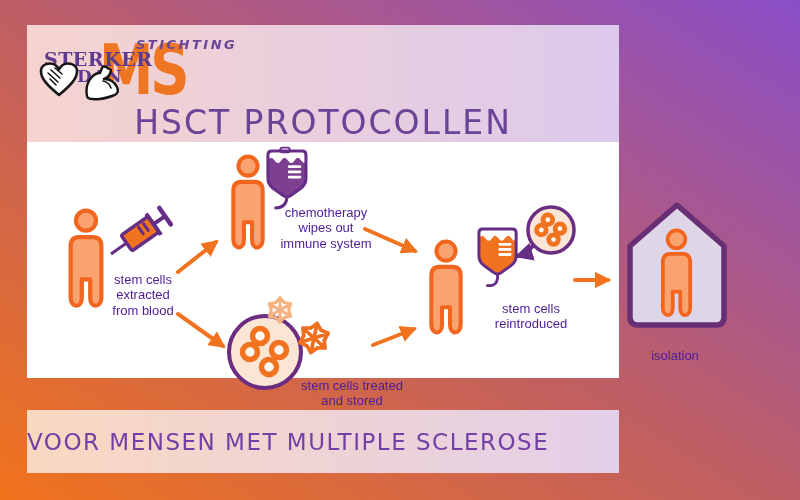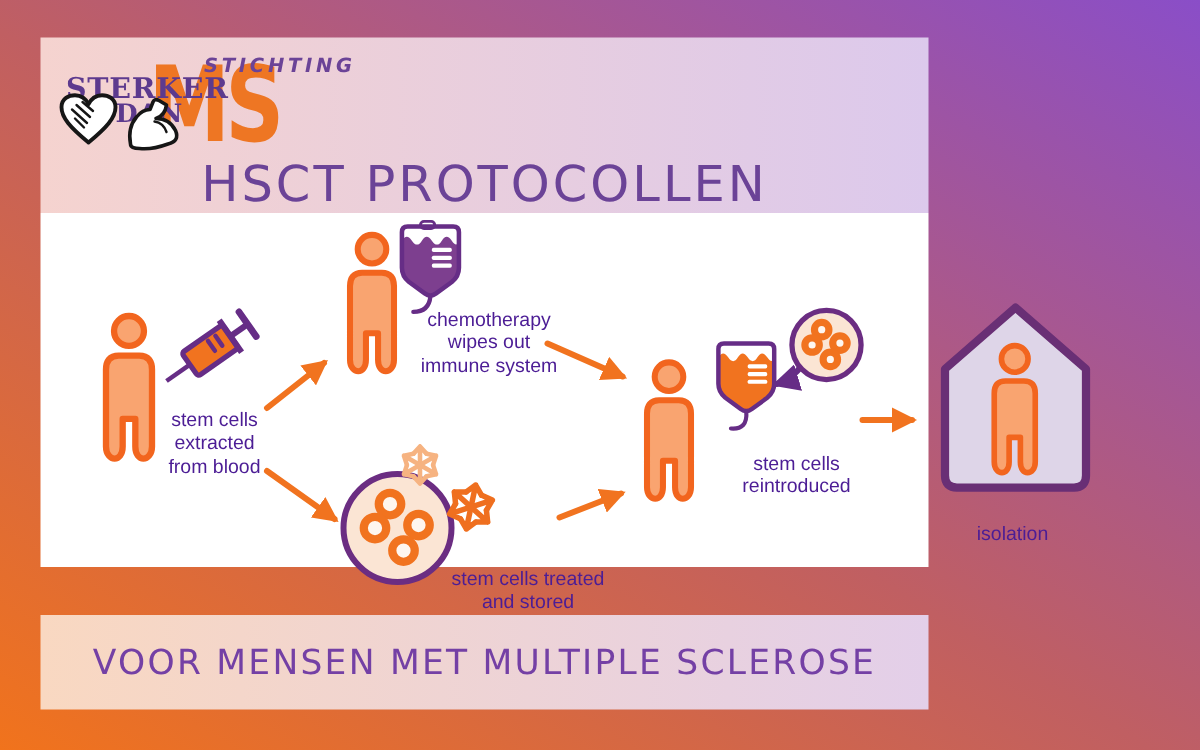--- a/index.html
+++ b/index.html
@@ -3,21 +3,21 @@
 <meta charset="utf-8">
 <style>
   html,body{margin:0;padding:0;background:#fff;}
   .frame{position:relative;width:800px;height:500px;overflow:hidden;
          background:linear-gradient(to top right,#f1731c 0%,#c05f62 48%,#8a4ec8 100%);
          font-family:"Liberation Sans",sans-serif;}
   .inner{position:absolute;left:27px;top:25px;width:592px;height:448px;display:flex;flex-direction:column;}
   .header{position:relative;height:117px;background:linear-gradient(to right,#f5d3cf,#dcc9ec);}
   .main{position:relative;flex:1;background:#ffffff;}
   .banner{height:63px;background:linear-gradient(to right,#f9d8c1,#e3cfe9);
-          display:flex;align-items:center;justify-content:center;margin-top:32px;}
+          display:flex;align-items:center;margin-top:32px;}
   .banner-text{font-family:"DejaVu Sans",sans-serif;font-size:23px;letter-spacing:1.5px;color:#7440a5;}
   .title{position:absolute;left:0;right:0;top:66px;text-align:center;
          font-family:"DejaVu Sans",sans-serif;font-size:33px;letter-spacing:2px;color:#6b4397;margin-top:12px;}
   
   .logo{position:absolute;left:8px;top:4px;width:210px;height:110px;}
   .logo-ms{position:absolute;left:64px;top:6px;font-family:"DejaVu Sans",sans-serif;
            font-weight:bold;font-size:70px;line-height:1;color:#ee7623;letter-spacing:-4px;
            transform:scaleX(.78);transform-origin:left top;z-index:1;}
   .logo-stichting{position:absolute;left:101px;top:8px;font-family:"DejaVu Sans",sans-serif;
            font-style:italic;font-weight:bold;font-size:13px;letter-spacing:2.5px;color:#6b4397;z-index:2;}

